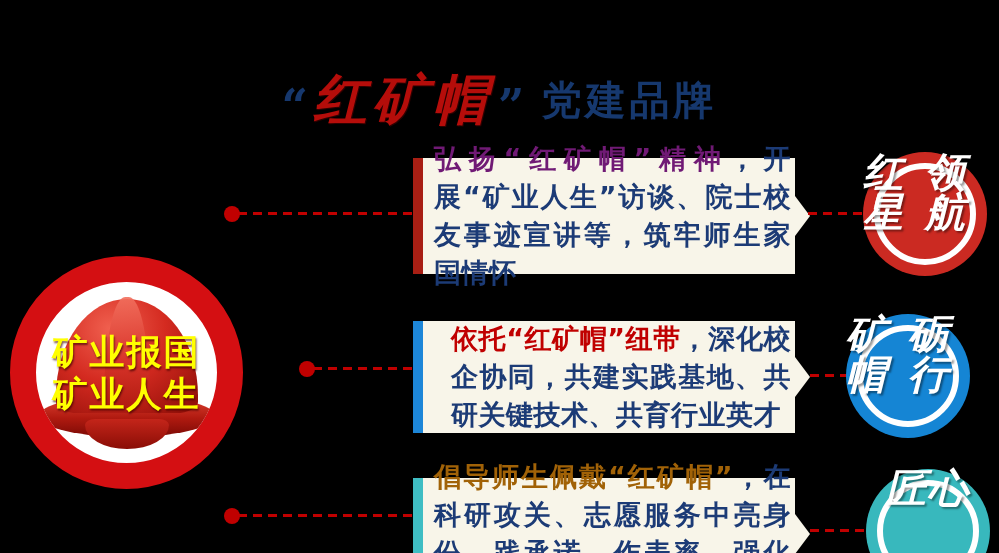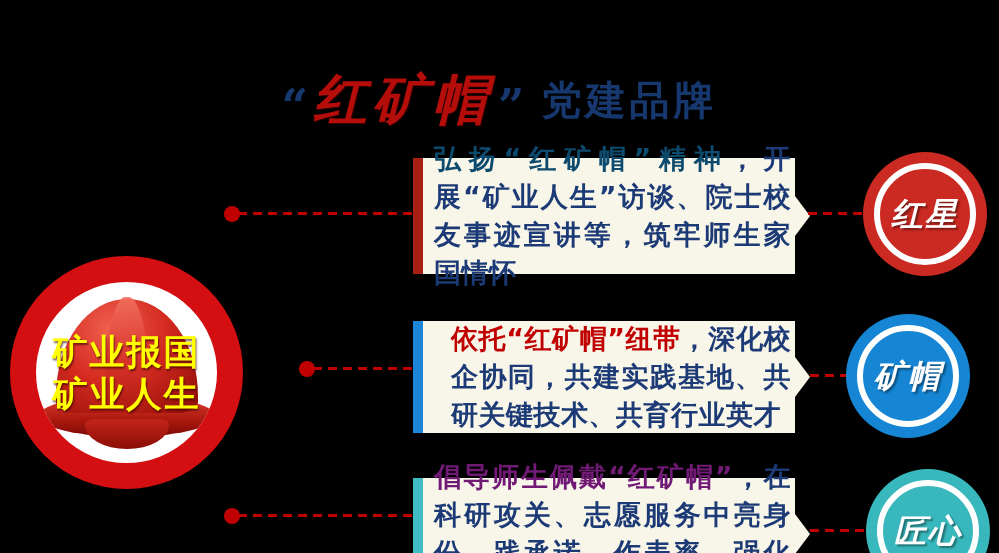--- a/index.html
+++ b/index.html
@@ -39,23 +39,23 @@
   .box{position:absolute;left:413px;width:382px;box-sizing:border-box;background:var(--box-bg,#f8f5e9);
     border-left:10px solid var(--accent,#900);display:flex;align-items:center;padding:4px 4px 4px 11px;}
   .box::after{content:"";position:absolute;right:-15px;top:50%;transform:translateY(-50%);
     width:0;height:0;border-top:20px solid transparent;border-bottom:20px solid transparent;
     border-left:15px solid var(--box-bg,#f8f5e9);}
   .box-text{font-size:27px;line-height:38px;letter-spacing:.5px;text-align:justify;}
   .box-text .lead{font-weight:800;}
   .box-text .bodytxt{font-weight:700;}
   
   .badge{position:absolute;width:124px;height:124px;border-radius:50%;color:#fff;
-    display:flex;flex-direction:column;justify-content:center;align-items:center;
+    display:flex;flex-direction:row;justify-content:center;align-items:flex-start;
     font-family:"DejaVu Serif","Liberation Serif",serif;font-style:italic;font-weight:700;
-    font-size:32px;line-height:40px;letter-spacing:2px;text-shadow:2px 2px 2px rgba(0,0,0,.4);}
+    font-size:40px;line-height:40px;letter-spacing:2px;text-shadow:2px 2px 2px rgba(0,0,0,.4);}
   .badge::before{content:"";position:absolute;inset:11px;border:6px solid #fff;border-radius:50%;}
   .badge span{position:relative;}
 </style>
 </head>
 <body>
 
 <div class="stage" style="background: rgb(0, 0, 0);">
 
   <div class="title">
     <span class="tq" style="color: rgb(22, 56, 110);">“</span>
@@ -73,40 +73,42 @@
     </div>
     <div class="emblem-text" style="color: rgb(255, 255, 0);">
       <div>矿业报国</div>
       <div>矿业人生</div>
     </div>
   </div>
 
   <div class="dot" style="left: 224px; top: 160px; background-color: rgb(192, 0, 0);"></div>
   <div class="dash" style="left: 238px; top: 166px; width: 175px; --line-color: #c00000;"></div>
   <div class="box" style="top: 112px; height: 116px; --accent: #a81f14; --box-bg: #f8f5e9;">
-    <div class="box-text"><span class="lead" style="color: #0c4a6e;">弘扬“红矿帽”精神</span><span class="bodytxt" style="color: rgb(28, 59, 118);">，开展“矿业人生”访谈、院士校友事迹宣讲等，筑牢师生家国情怀</span></div>
+    <div class="box-text"><span class="lead" style="color: #701a75;">弘扬“红矿帽”精神</span><span class="bodytxt" style="color: rgb(28, 59, 118);">，开展“矿业人生”访谈、院士校友事迹宣讲等，筑牢师生家国情怀</span></div>
   </div>
   <div class="dash" style="left: 808px; top: 166px; width: 58px; --line-color: #c00000;"></div>
   <div class="badge" style="left: 863px; top: 106px; background-color: rgb(203, 42, 34);">
     <span>红星</span>
+    <span>领航</span>
   </div>
 
   <div class="dot" style="left: 299px; top: 315px; background-color: rgb(192, 0, 0);"></div>
   <div class="dash" style="left: 313px; top: 321px; width: 100px; --line-color: #c00000;"></div>
   <div class="box" style="top: 275px; height: 112px; padding-left: 28px; --accent: #1d86d8; --box-bg: #f8f5e9;">
     <div class="box-text"><span class="lead" style="color: rgb(192, 0, 0);">依托“红矿帽”纽带</span><span class="bodytxt" style="color: rgb(28, 59, 118);">，深化校企协同，共建实践基地、共研关键技术、共育行业英才</span></div>
   </div>
   <div class="dash" style="left: 810px; top: 328px; width: 56px; --line-color: #c00000;"></div>
   <div class="badge" style="left: 846px; top: 268px; background-color: rgb(21, 133, 212);">
     <span>矿帽</span>
+    <span>砺行</span>
   </div>
 
   <div class="dot" style="left: 224px; top: 462px; background-color: rgb(192, 0, 0);"></div>
   <div class="dash" style="left: 238px; top: 468px; width: 175px; --line-color: #c00000;"></div>
   <div class="box" style="top: 432px; height: 111px; --accent: #3fbdc3; --box-bg: #f8f5e9;">
-    <div class="box-text"><span class="lead" style="color: #701a75;">倡导师生佩戴“红矿帽”</span><span class="bodytxt" style="color: rgb(28, 59, 118);">，在科研攻关、志愿服务中亮身份、践承诺、作表率，强化党性修养与实践能力</span></div>
+    <div class="box-text"><span class="lead" style="color: #a16207;">倡导师生佩戴“红矿帽”</span><span class="bodytxt" style="color: rgb(28, 59, 118);">，在科研攻关、志愿服务中亮身份、践承诺、作表率，强化党性修养与实践能力</span></div>
   </div>
   <div class="dash" style="left: 810px; top: 483px; width: 56px; --line-color: #c00000;"></div>
   <div class="badge" style="left: 866px; top: 423px; background-color: rgb(56, 184, 189); font-family: Liberation Serif, serif;">
     <span>匠心</span>
   </div>
 
 </div>
 
 </body></html>

